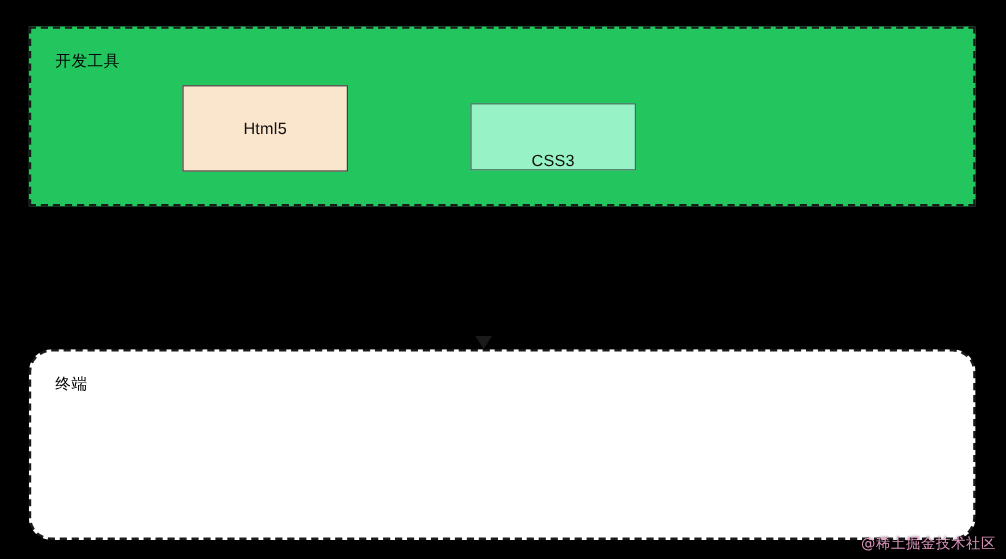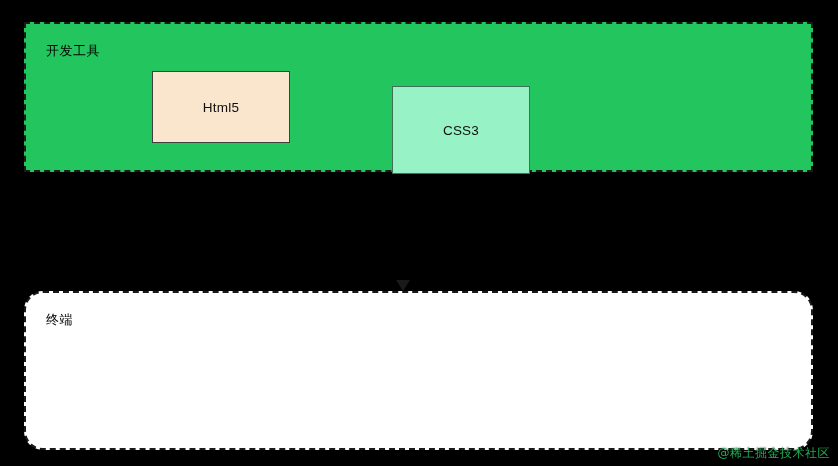--- a/index.html
+++ b/index.html
@@ -69,39 +69,39 @@
     color: #101010;
     letter-spacing: 0.2px;
   }
 
   .node-label {
     pointer-events: none;
   }
 
   
   #node-html5    { left: 126px; top: 47px; width: 138px; height: 72px; }
-  #node-css3     { left: 366px; top: 62px; width: 138px; height: 88px; }
+  #node-css3     { left: 366px; top: 62px; width: 138px; height: 56px; align-items: flex-end; }
   #node-js       { left: 607px; top: 62px; width: 138px; height: 72px; }
 
   
   #connector-arrow {
     position: absolute;
     left: 396px;
     top: 280px;
     width: 14px;
     height: 12px;
   }
 
   
   #watermark {
     position: absolute;
     right: 8px;
     bottom: 4px;
     font-size: 12px;
-    color: #22c55e;
+    color: #f9a8d4;
     opacity: 0.88;
     letter-spacing: 0.5px;
     white-space: nowrap;
     font-family: "DejaVu Sans", "Liberation Sans", sans-serif;
     text-shadow: 0 0 2px rgba(0,0,0,0.9);
   }
 </style>
 </head>
 <body>
 

